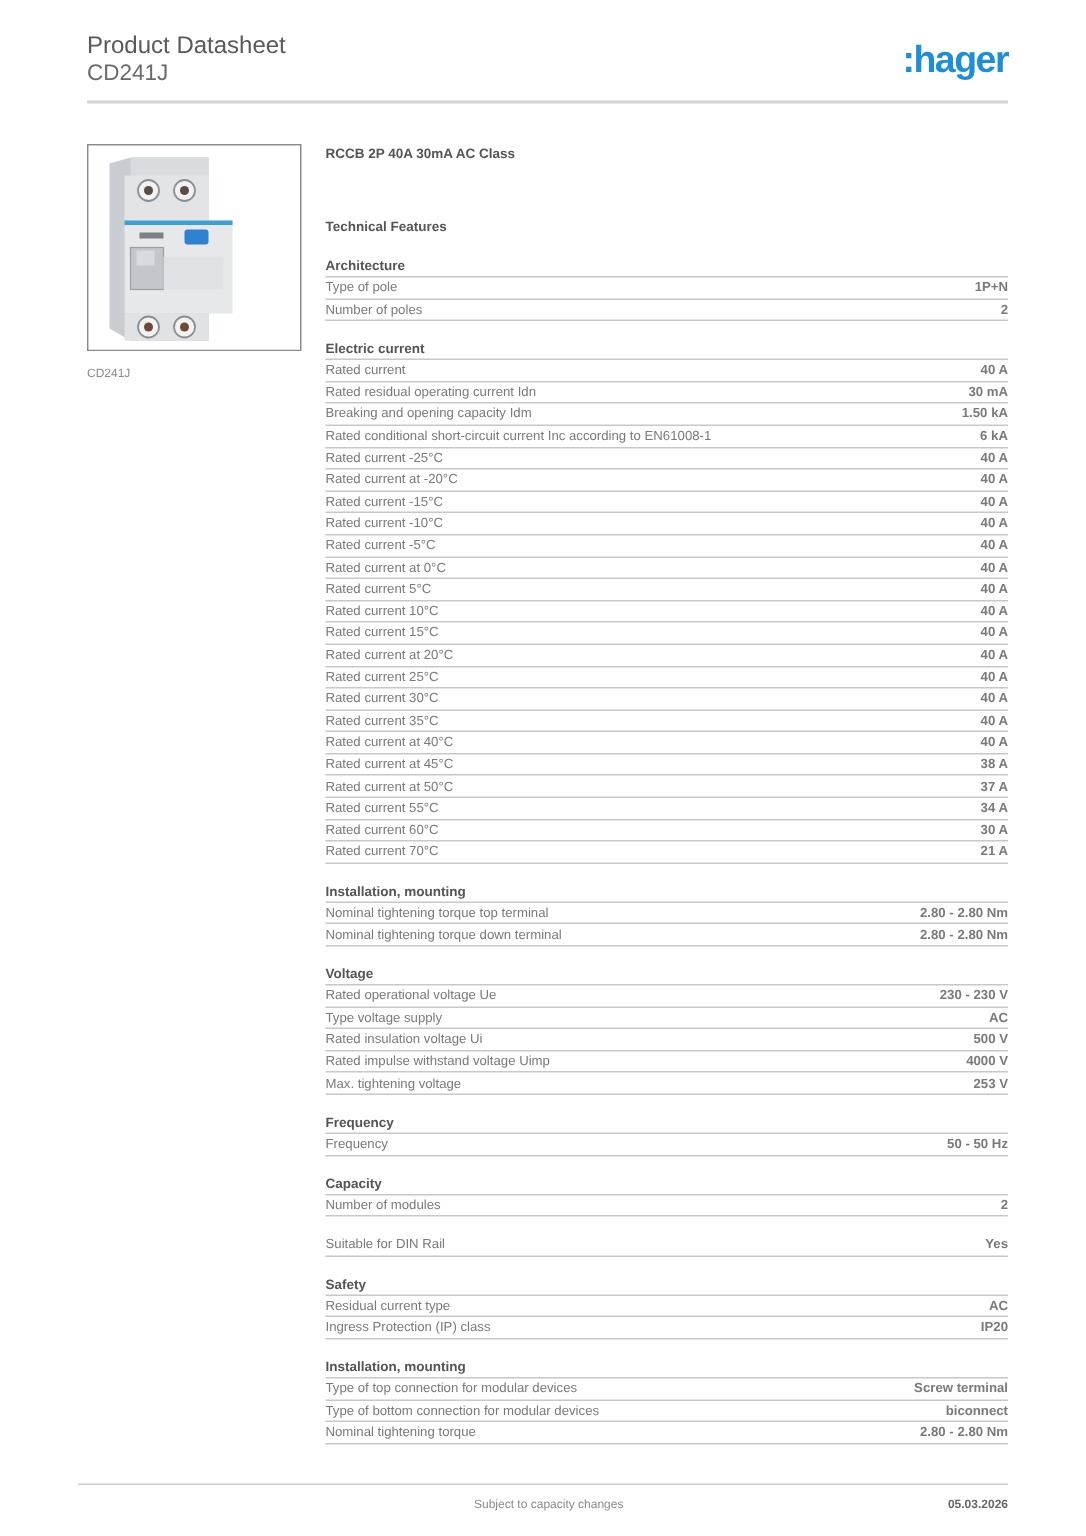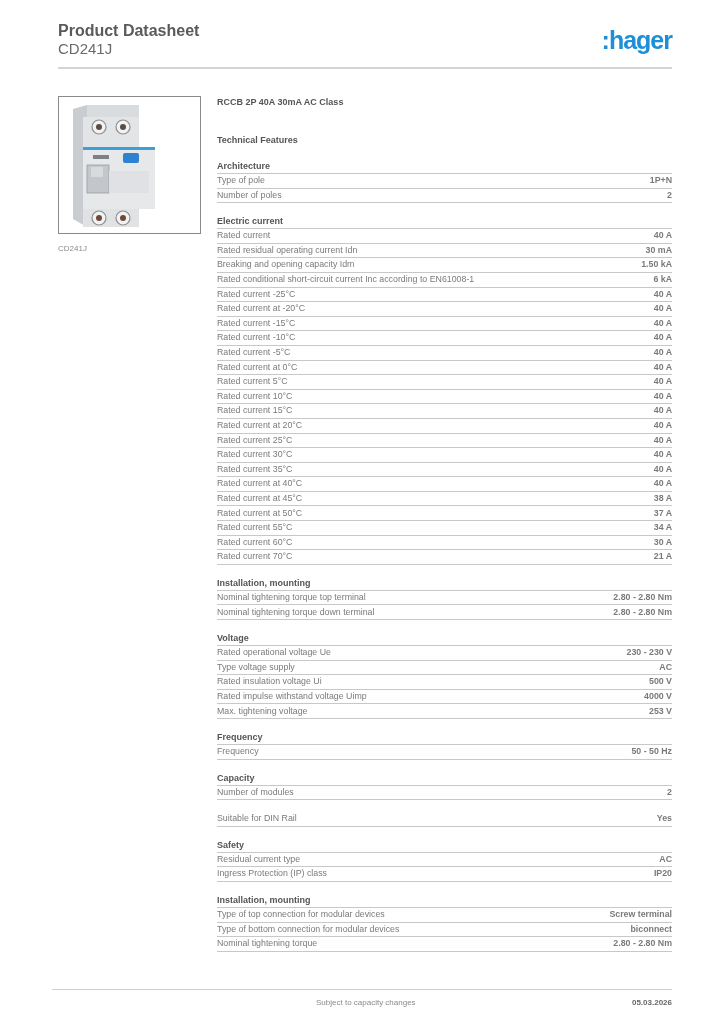--- a/index.html
+++ b/index.html
@@ -1,29 +1,29 @@
 <!DOCTYPE html>
 <html><head>
 <meta charset="utf-8">
 <style>
   * { box-sizing: border-box; margin: 0; padding: 0; }
   html, body { width: 724px; height: 1024px; background: #ffffff; overflow: hidden; }
   body { font-family: "Liberation Sans", sans-serif; color: #6e6e6e; position: relative; }
 
   .header { position: absolute; left: 58px; top: 22px; }
-  .header .title { font-size: 16px; font-weight: bold; color: #5a5a5a; line-height: 18px; }
+  .header .title { font-size: 16px; font-weight: normal; color: #5a5a5a; line-height: 18px; }
   .header .code { font-size: 15px; color: #6a6a6a; line-height: 17px; }
   .logo { position: absolute; right: 52px; top: 26px; font-size: 25px; font-weight: bold; color: #1c8fd8; letter-spacing: -1px; line-height: 28px; }
   .header-rule { position: absolute; left: 58px; top: 67px; width: 614px; height: 2px; background: #d4d4d4; }
 
   .product-image { position: absolute; left: 58px; top: 96px; width: 143px; height: 138px; border: 1px solid #8a8a8a; background: #fff; overflow: hidden; }
   .image-caption { position: absolute; left: 58px; top: 244px; font-size: 8px; color: #8a8a8a; }
 
   .content { position: absolute; left: 217px; top: 96px; width: 455px; }
-  .product-name { font-size: 9px; font-weight: bold; color: #555; line-height: 12px; margin-bottom: 26px; }
+  .product-name { font-size: 9px; font-weight: bold; color: #555; line-height: 12px; margin-bottom: 37px; }
   .features-title { font-size: 9px; font-weight: bold; color: #555; line-height: 12px; margin-bottom: 14px; }
 
   .section { margin-bottom: 12px; }
   .section-title { font-size: 9px; font-weight: bold; color: #555; line-height: 12px; border-bottom: 1px solid #c8c8c8; padding-bottom: 1px; }
   .row { display: flex; justify-content: space-between; font-size: 8.8px; line-height: 13.5px; height: 14.6px; color: #7a7a7a; border-bottom: 1px solid #c8c8c8; white-space: nowrap; align-items: flex-end; }
   .row .label { flex: 1; }
   .row .value { text-align: right; font-weight: bold; }
 
   .footer-rule { position: absolute; left: 52px; top: 989px; width: 620px; height: 1px; background: #cfcfcf; }
   .footer-note { position: absolute; left: 316px; top: 998px; font-size: 8px; color: #8a8a8a; }

